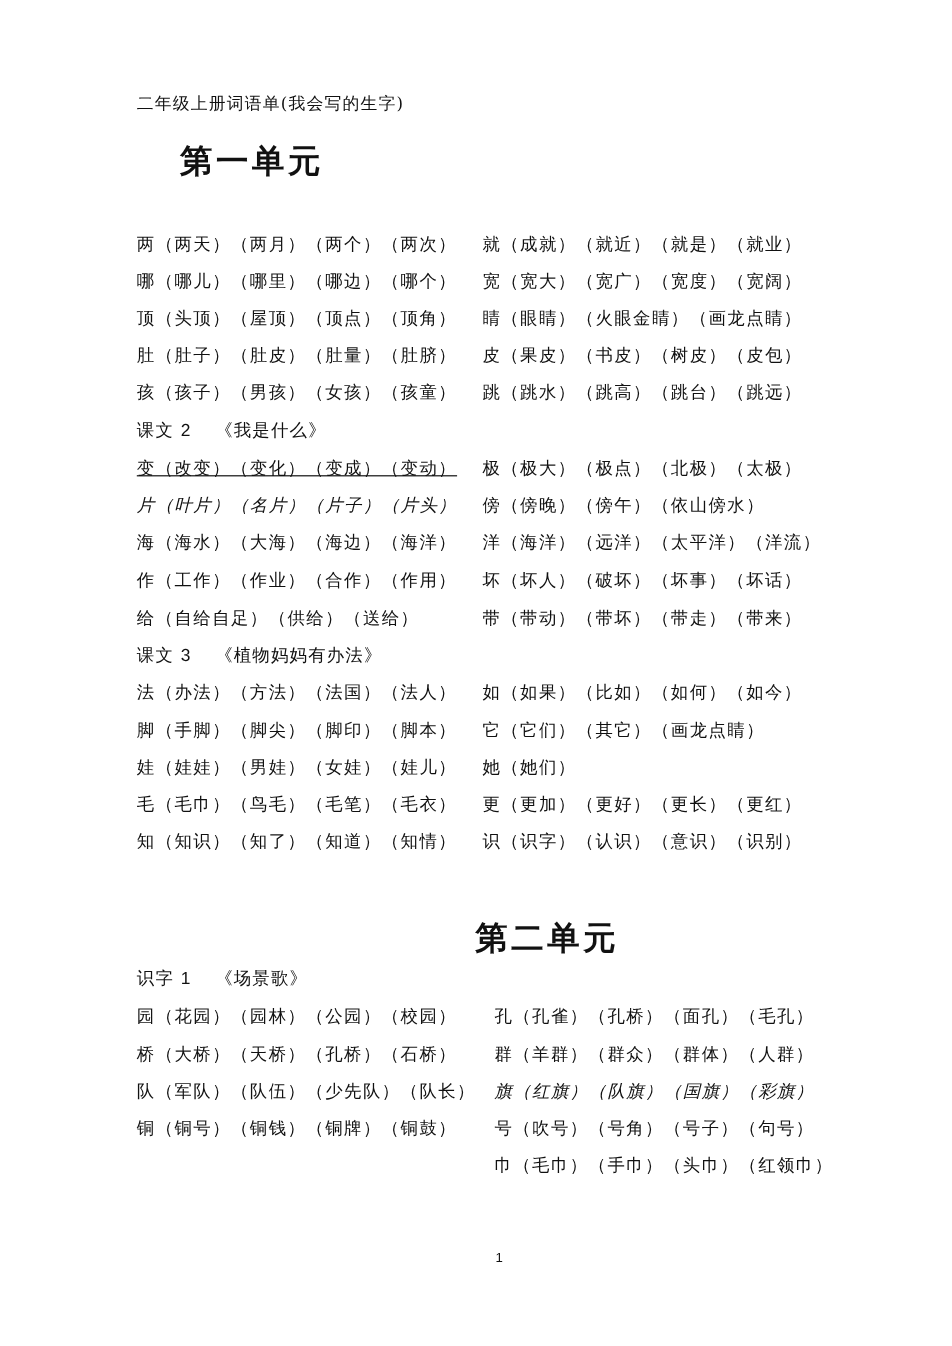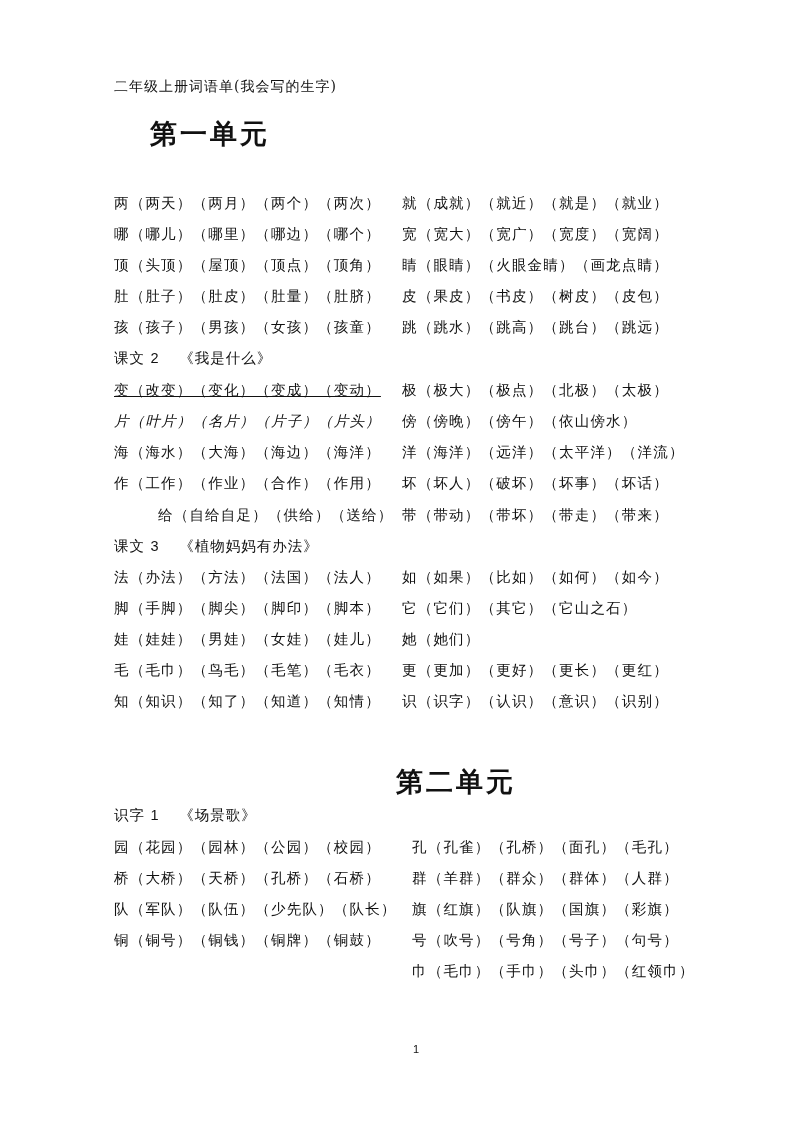--- a/index.html
+++ b/index.html
@@ -43,54 +43,54 @@
 
   <div class="lesson" style="top:349px;">
     <span>课文</span>
     <span class="num">2</span>
     <span>《我是什么》</span>
   </div>
   <div class="row col-l" style="top:381px;text-decoration:underline;">变（改变）（变化）（变成）（变动）</div>
   <div class="row col-l" style="top:412px;font-style:italic;">片（叶片）（名片）（片子）（片头）</div>
   <div class="row col-l" style="top:443px;">海（海水）（大海）（海边）（海洋）</div>
   <div class="row col-l" style="top:474px;">作（工作）（作业）（合作）（作用）</div>
-  <div class="row col-l" style="top:506px;margin-left:44px;">给（自给自足）（供给）（送给）</div>
+  <div class="row col-l" style="top:506px;">给（自给自足）（供给）（送给）</div>
   <div class="row col-r" style="top:381px;">极（极大）（极点）（北极）（太极）</div>
   <div class="row col-r" style="top:412px;">傍（傍晚）（傍午）（依山傍水）</div>
   <div class="row col-r" style="top:443px;">洋（海洋）（远洋）（太平洋）（洋流）</div>
   <div class="row col-r" style="top:474px;">坏（坏人）（破坏）（坏事）（坏话）</div>
   <div class="row col-r" style="top:506px;">带（带动）（带坏）（带走）（带来）</div>
 
   <div class="lesson" style="top:537px;">
     <span>课文</span>
     <span class="num">3</span>
     <span>《植物妈妈有办法》</span>
   </div>
   <div class="row col-l" style="top:568px;">法（办法）（方法）（法国）（法人）</div>
   <div class="row col-l" style="top:599px;">脚（手脚）（脚尖）（脚印）（脚本）</div>
   <div class="row col-l" style="top:630px;">娃（娃娃）（男娃）（女娃）（娃儿）</div>
   <div class="row col-l" style="top:661px;">毛（毛巾）（鸟毛）（毛笔）（毛衣）</div>
   <div class="row col-l" style="top:692px;">知（知识）（知了）（知道）（知情）</div>
   <div class="row col-r" style="top:568px;">如（如果）（比如）（如何）（如今）</div>
-  <div class="row col-r" style="top:599px;">它（它们）（其它）（它山之石）</div>
+  <div class="row col-r" style="top:599px;">它（它们）（其它）（画龙点睛）</div>
   <div class="row col-r" style="top:630px;">她（她们）</div>
   <div class="row col-r" style="top:661px;">更（更加）（更好）（更长）（更红）</div>
   <div class="row col-r" style="top:692px;">识（识字）（认识）（意识）（识别）</div>
 
   <div class="unit-title unit2">第二单元</div>
 
   <div class="lesson" style="top:806px;text-align:center;">
     <span>识字</span>
     <span class="num">1</span>
     <span>《场景歌》</span>
   </div>
   <div class="row col-l" style="top:838px;">园（花园）（园林）（公园）（校园）</div>
   <div class="row col-l" style="top:869px;">桥（大桥）（天桥）（孔桥）（石桥）</div>
   <div class="row col-l" style="top:900px;">队（军队）（队伍）（少先队）（队长）</div>
   <div class="row col-l" style="top:931px;">铜（铜号）（铜钱）（铜牌）（铜鼓）</div>
   <div class="row col-r2" style="top:838px;">孔（孔雀）（孔桥）（面孔）（毛孔）</div>
   <div class="row col-r2" style="top:869px;">群（羊群）（群众）（群体）（人群）</div>
-  <div class="row col-r2" style="top:900px;">旗（红旗）（队旗）（国旗）（彩旗）</div>
+  <div class="row col-r2" style="top:900px;font-style:italic;">旗（红旗）（队旗）（国旗）（彩旗）</div>
   <div class="row col-r2" style="top:931px;">号（吹号）（号角）（号子）（句号）</div>
   <div class="row col-r2" style="top:962px;">巾（毛巾）（手巾）（头巾）（红领巾）</div>
 
   <div class="page-num">1</div>
 </div>
 
 </body></html>

